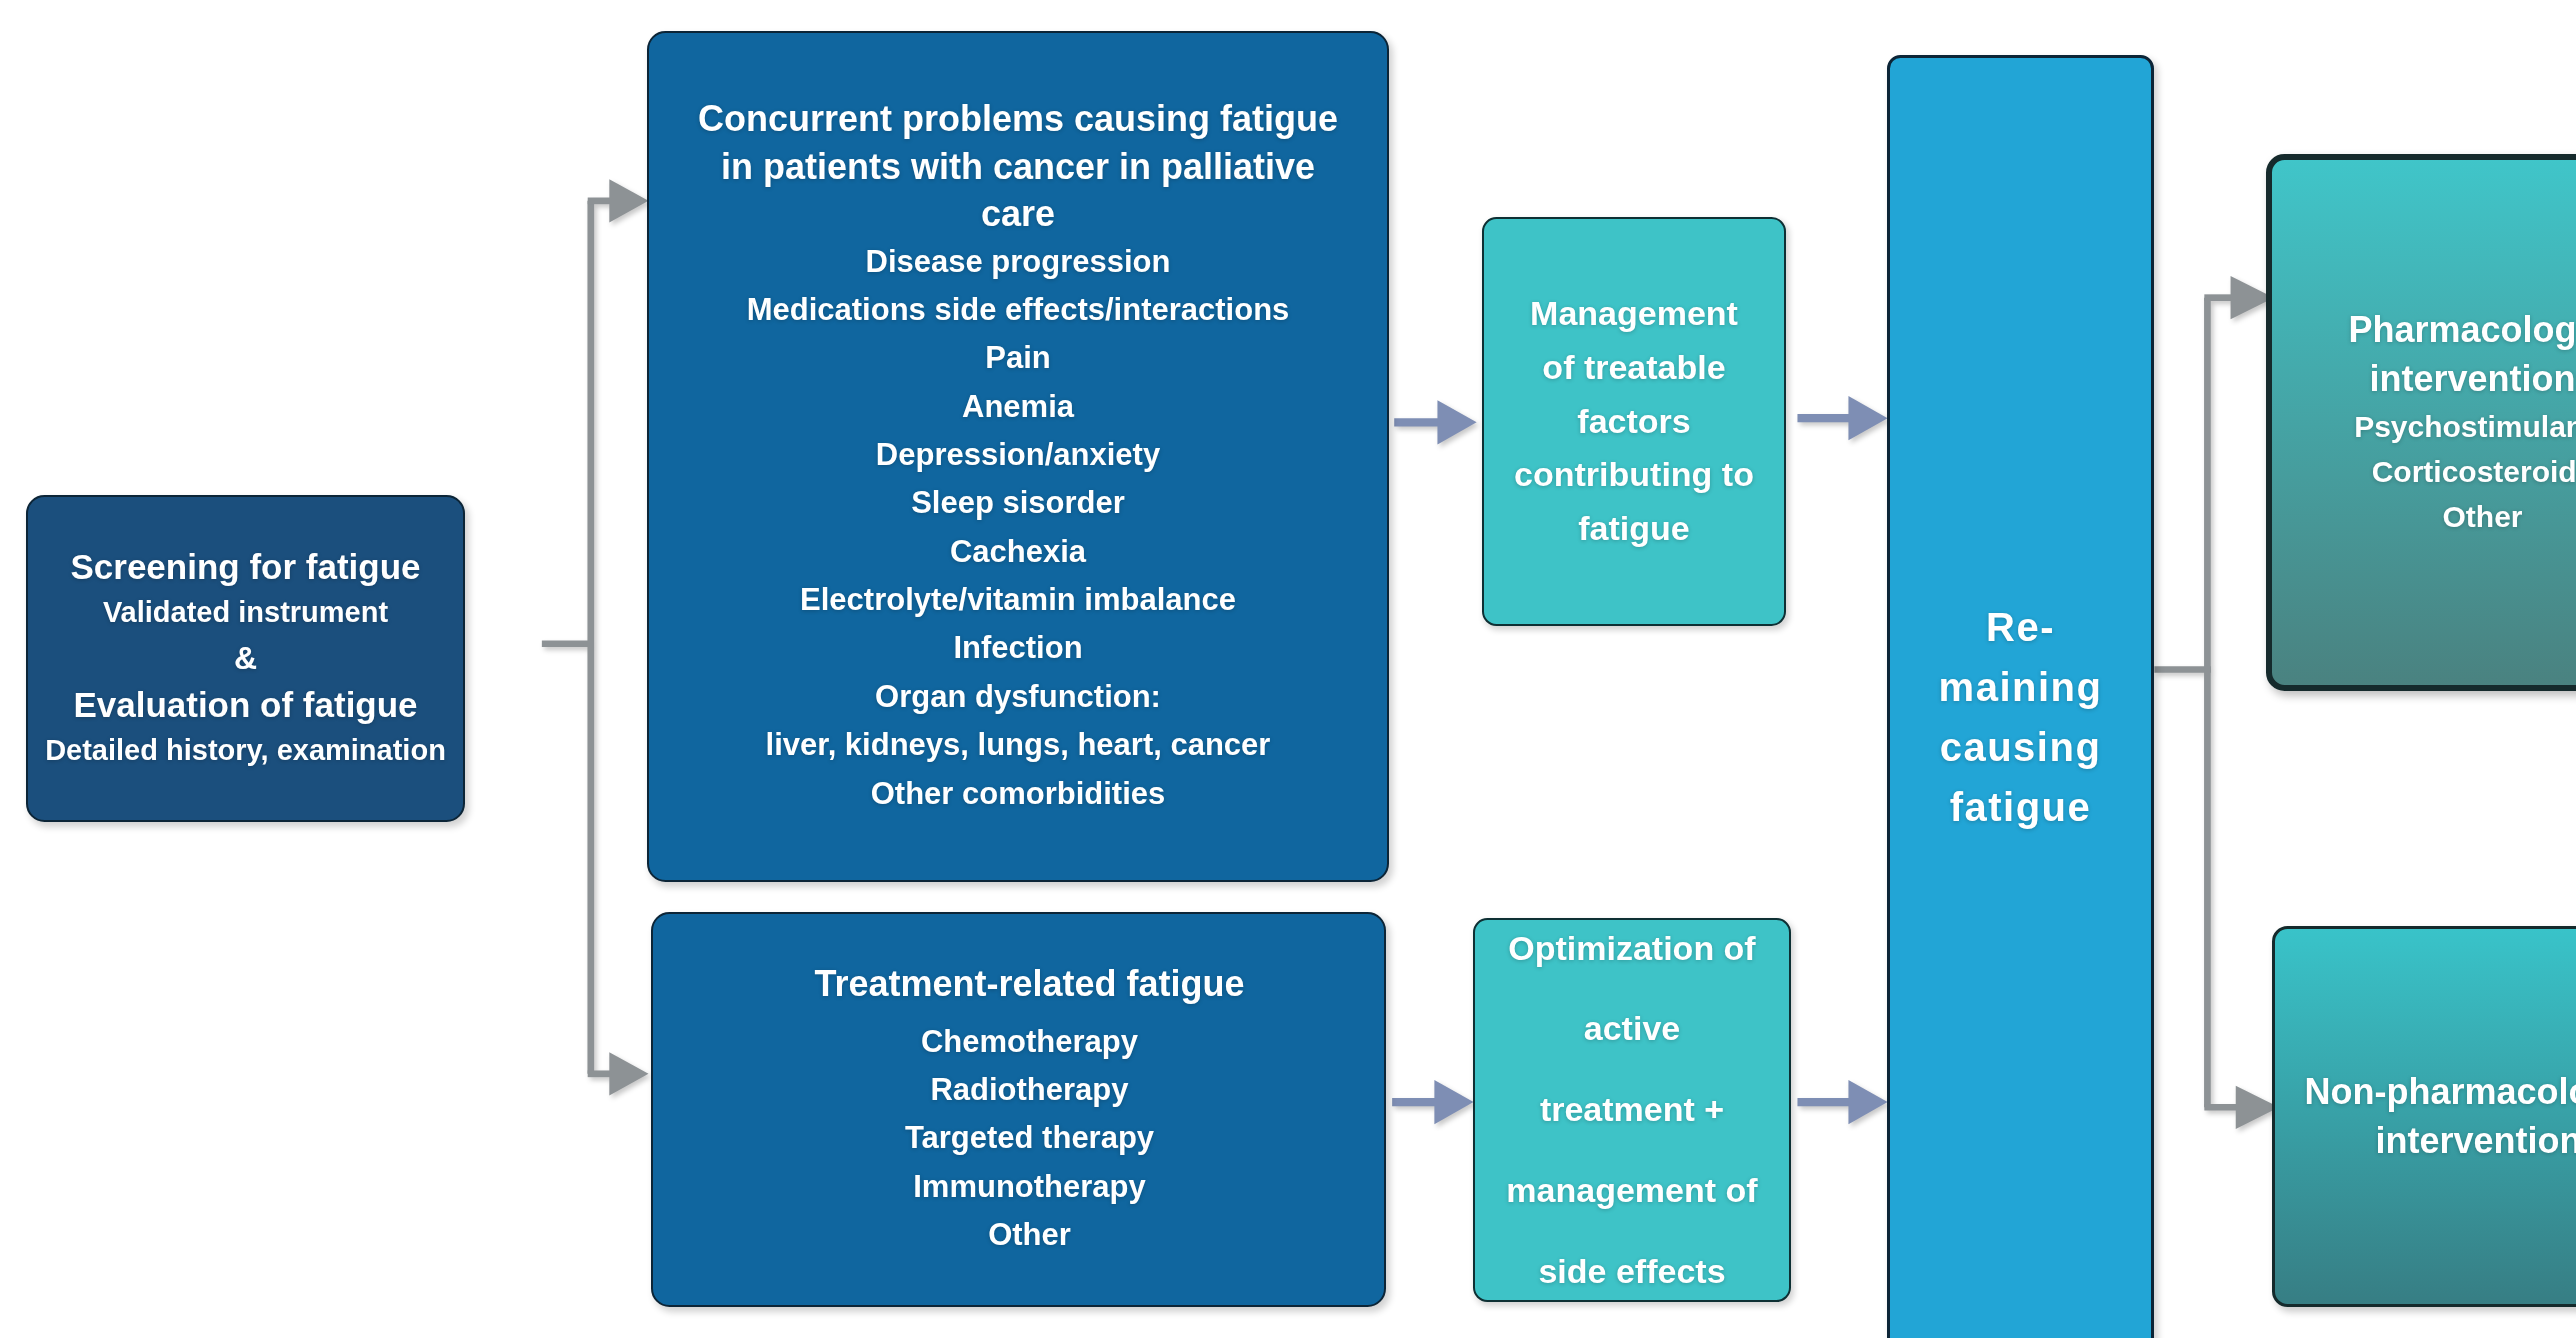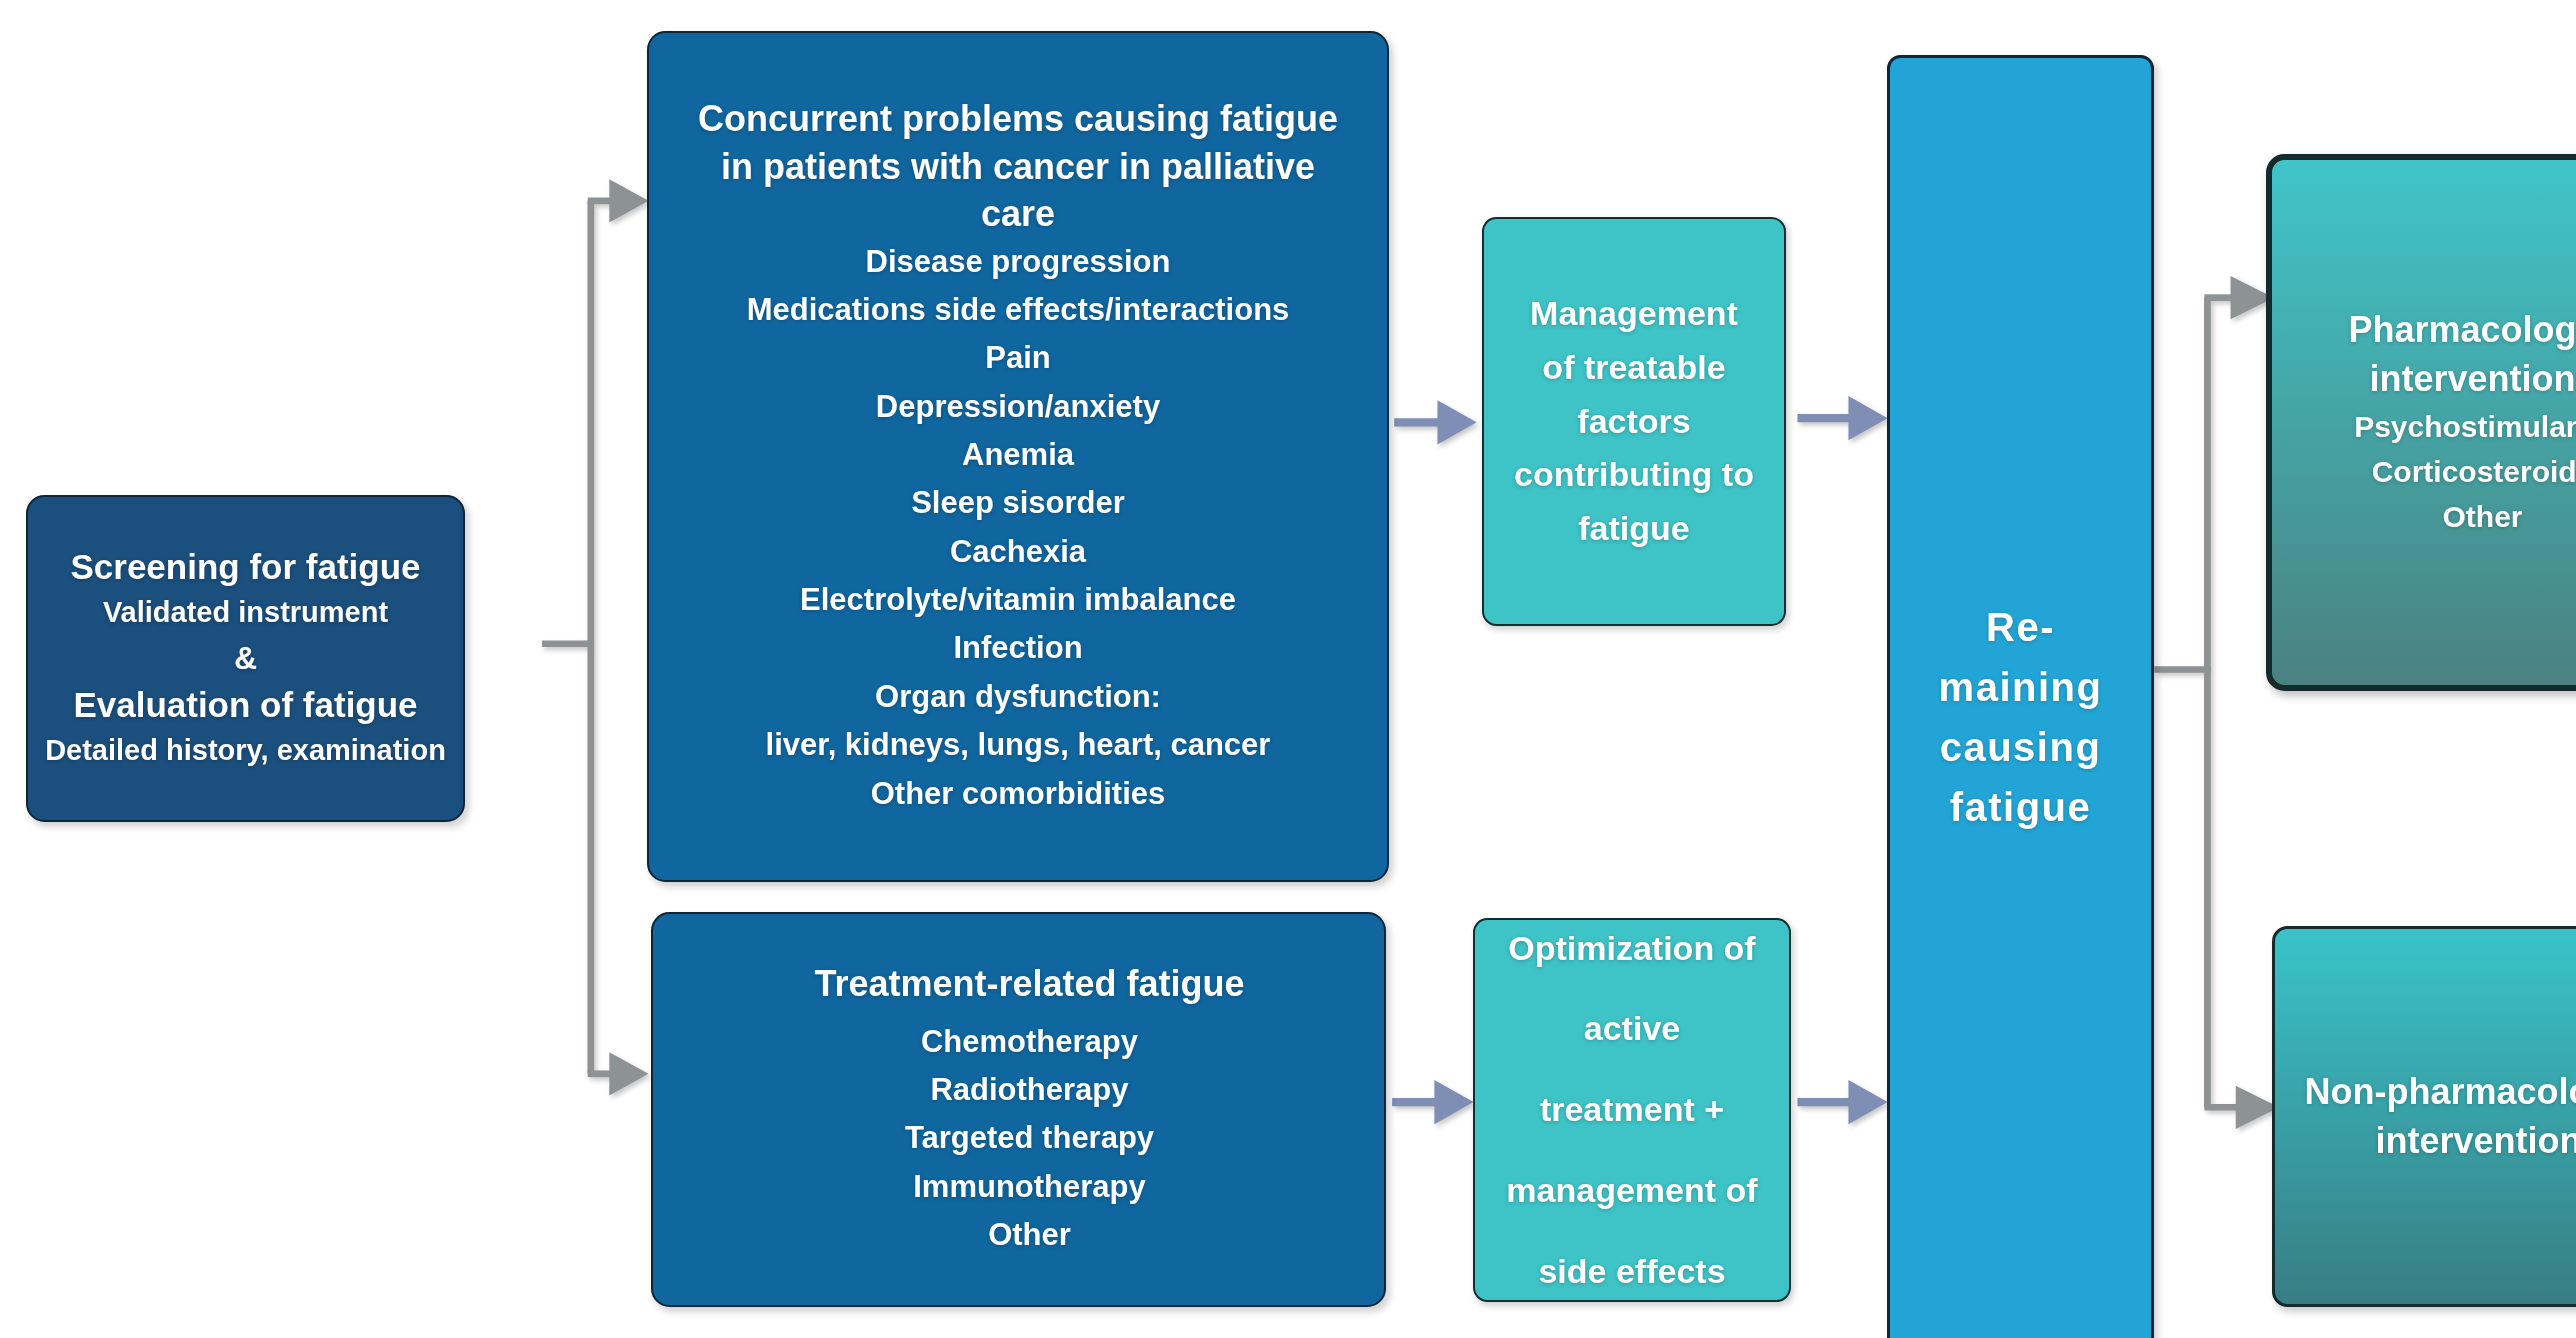--- a/index.html
+++ b/index.html
@@ -161,22 +161,22 @@
   <div class="box box-concurrent">
     <div>
       <div class="t-title">Concurrent problems causing fatigue</div>
       <div class="t-title">in patients with cancer in palliative</div>
       <div class="t-title">care</div>
     </div>
     <div>
       <div class="t-item">Disease progression</div>
       <div class="t-item">Medications side effects/interactions</div>
       <div class="t-item">Pain</div>
+      <div class="t-item">Anemia</div>
       <div class="t-item">Depression/anxiety</div>
-      <div class="t-item">Anemia</div>
       <div class="t-item">Sleep sisorder</div>
       <div class="t-item">Cachexia</div>
       <div class="t-item">Electrolyte/vitamin imbalance</div>
       <div class="t-item">Infection</div>
       <div class="t-item">Organ dysfunction:</div>
       <div class="t-item">liver, kidneys, lungs, heart, cancer</div>
       <div class="t-item">Other comorbidities</div>
     </div>
   </div>
 

